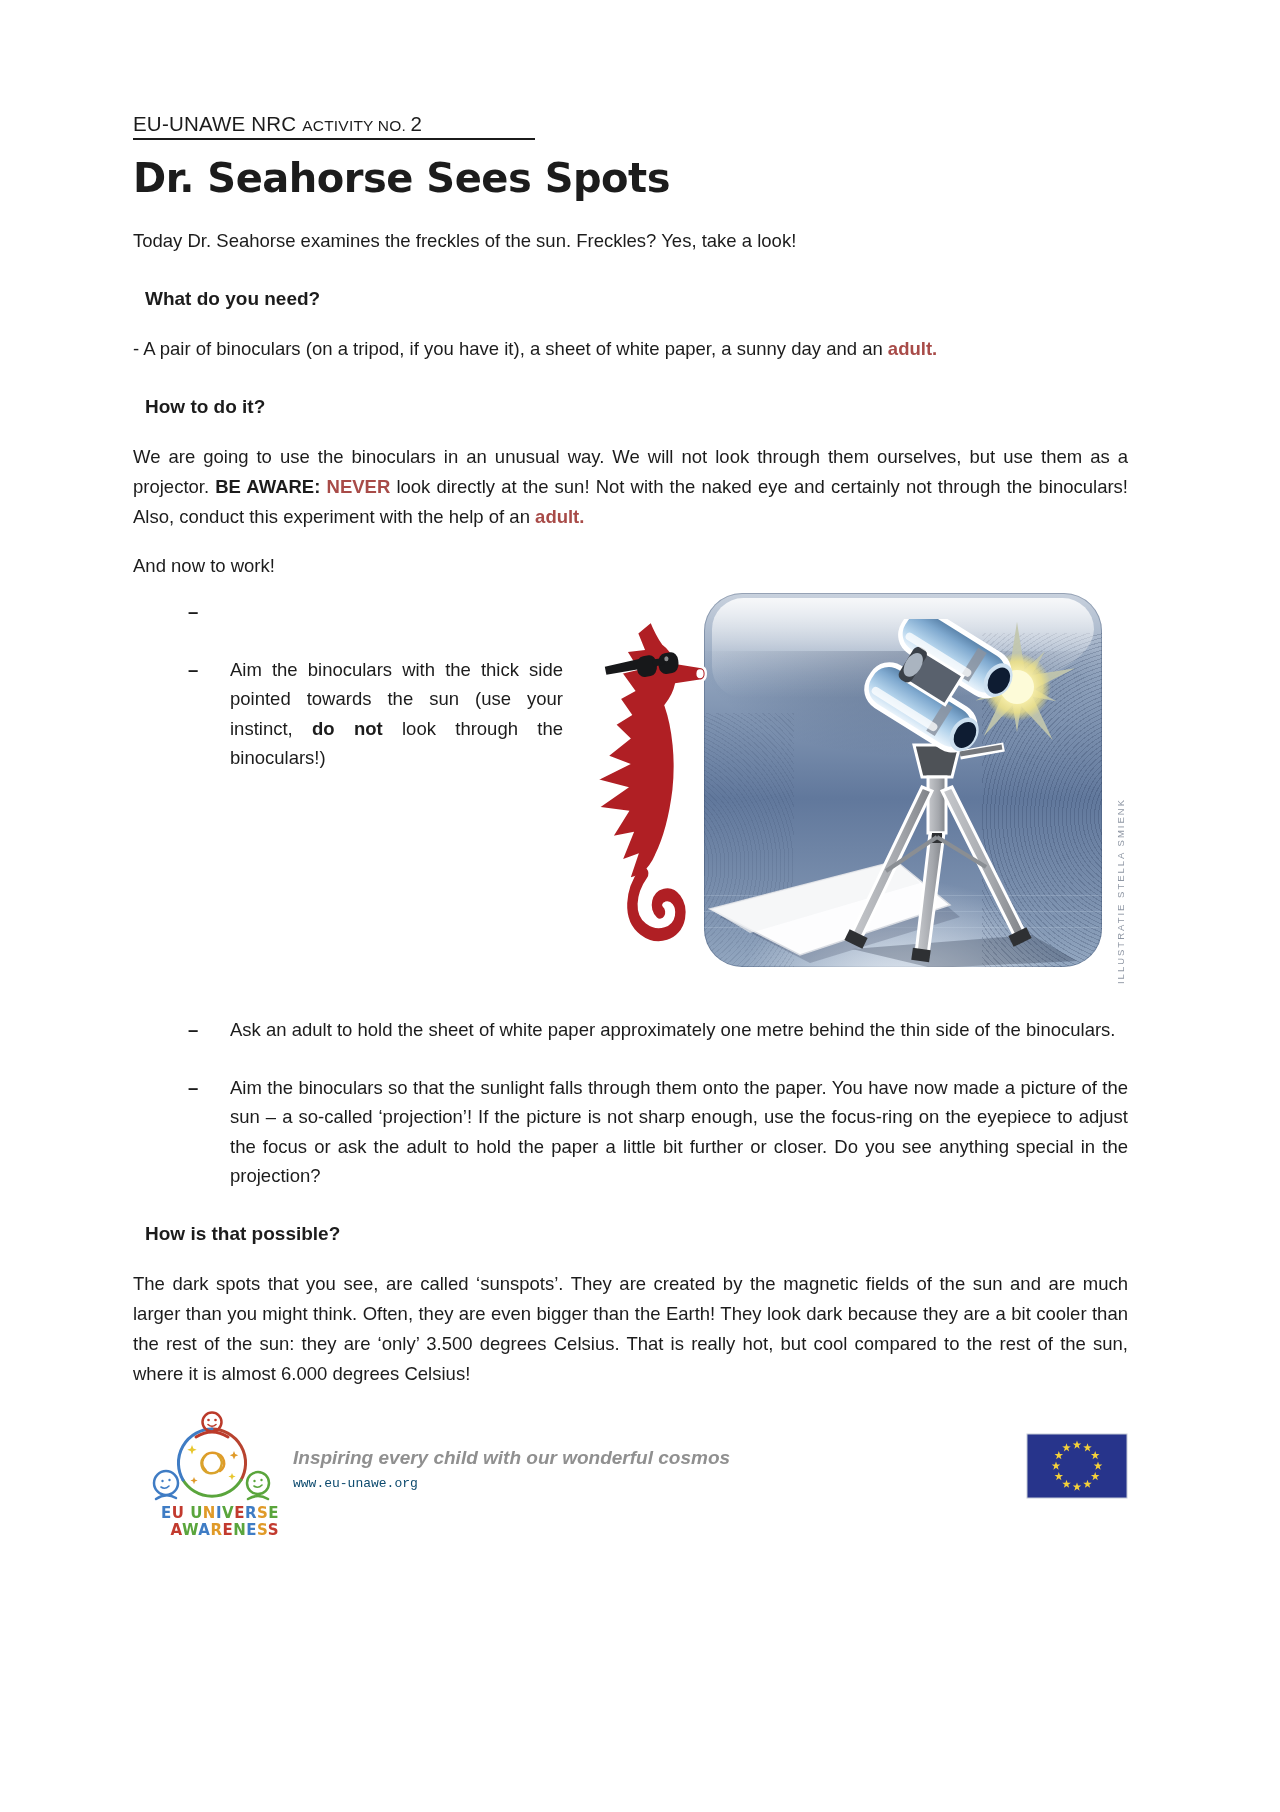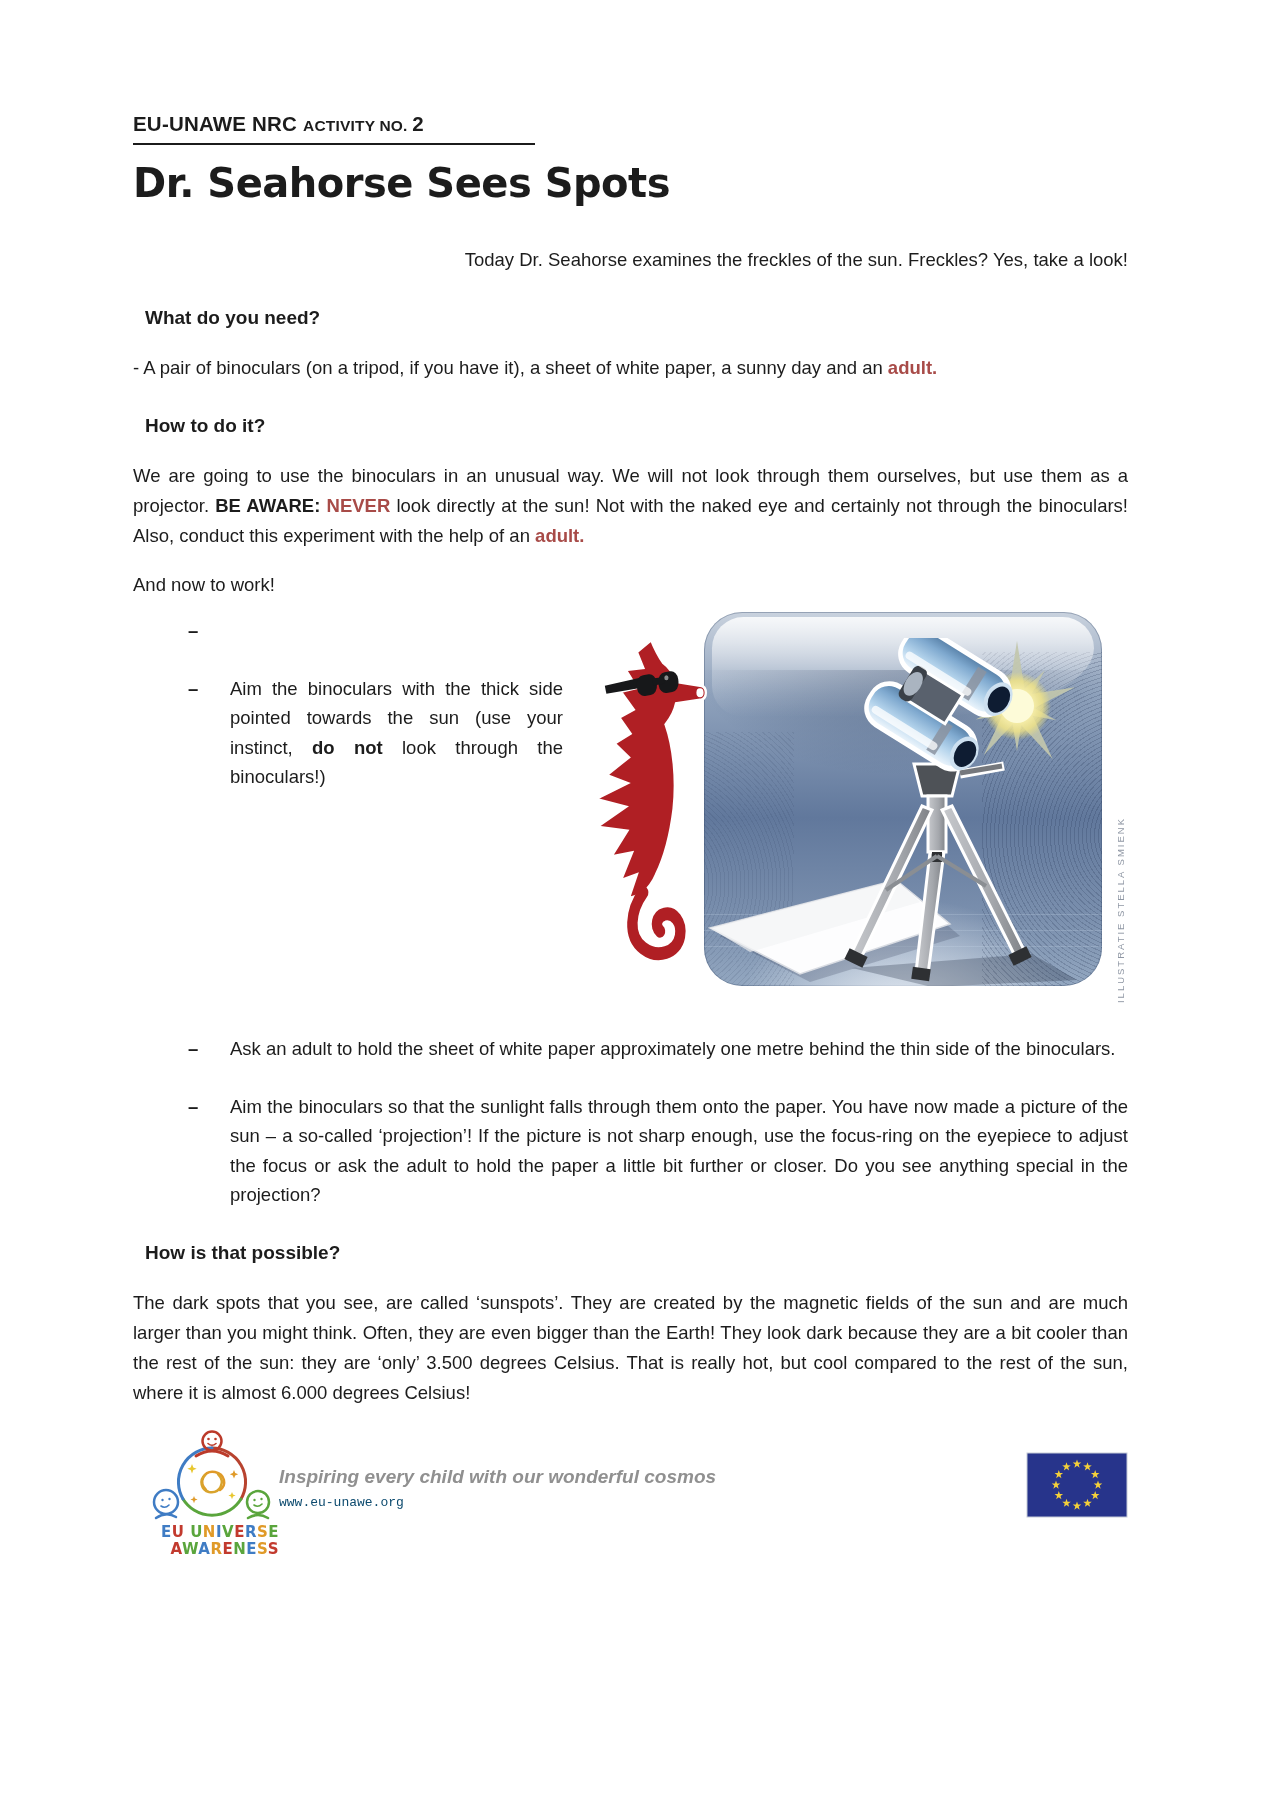--- a/index.html
+++ b/index.html
@@ -7,29 +7,29 @@
     position:relative;
     width:1280px;height:1812px;
     box-sizing:border-box;
     padding:112px 152px 0 133px;
     background:#ffffff;
     font-family:"Liberation Sans", sans-serif;
     color:#1c1c1c;
     overflow:hidden;
   }
   
-  .kicker{font-weight:700;letter-spacing:.2px;line-height:24px;
-          width:402px;border-bottom:2.5px solid #1b1b1b;padding-bottom:5px;}
+  .kicker{font-weight:400;letter-spacing:.2px;line-height:24px;
+          width:402px;border-bottom:2.5px solid #1b1b1b;}
   .kicker .big{font-size:20.5px;}
   .kicker .small{font-size:15.5px;}
   h1.title{margin:14px 0 0 0;font-family:"DejaVu Sans", sans-serif;
            font-size:40px;line-height:48px;font-weight:800;letter-spacing:-.5px;}
   
   .para{font-size:18.5px;line-height:30px;text-align:justify;}
-  .intro{margin-top:38px;text-align:right;}
+  .intro{margin-top:24px;text-align:left;}
   h3.h{font-size:19px;line-height:30px;font-weight:800;margin:28px 0 0 12px;}
   .mt20{margin-top:20px;}
   .red{color:#a84b48;font-weight:700;}
   .b{font-weight:800;}
   .workline{font-size:18.5px;line-height:30px;}
   
   .steps-row{position:relative;margin-top:16px;height:400px;}
   .stepcol{width:430px;}
   .step{display:flex;padding-left:55px;box-sizing:border-box;}
   .step .dash{flex:0 0 42px;font-size:18.5px;line-height:30px;font-weight:700;}
@@ -62,21 +62,21 @@
   .scene{position:absolute;left:78px;top:26px;}
   .paper{position:absolute;left:0px;bottom:2px;}
   .seahorse{position:absolute;left:26px;top:24px;z-index:3;}
   .credit{position:absolute;right:2px;bottom:6px;writing-mode:vertical-rl;transform:rotate(180deg);
           font-size:9.5px;letter-spacing:2px;color:#8f97a4;white-space:nowrap;}
   
   .published{margin-top:62px;font-size:19px;font-weight:700;font-style:italic;}
   .footer{margin-top:22px;display:flex;align-items:flex-start;}
   .logo-block{margin-left:6px;width:140px;text-align:right;}
   .logo-text{margin-top:-6px;font-family:"DejaVu Sans", sans-serif;font-weight:800;font-size:15px;line-height:17px;letter-spacing:.5px;}
-  .tagline{margin-top:34px;color:#909090;}
+  .tagline{margin-left:14px;margin-top:34px;color:#909090;}
   .tag1{font-size:19px;font-style:italic;font-weight:600;line-height:26px;}
   .tag2{font-size:13px;line-height:26px;color:#0c4a6e;font-family:Liberation Mono, monospace;}
   .flag{margin-left:auto;margin-top:22px;}
 </style>
 </head>
 <body>
 
 <div class="page">
 
   <div class="kicker">

